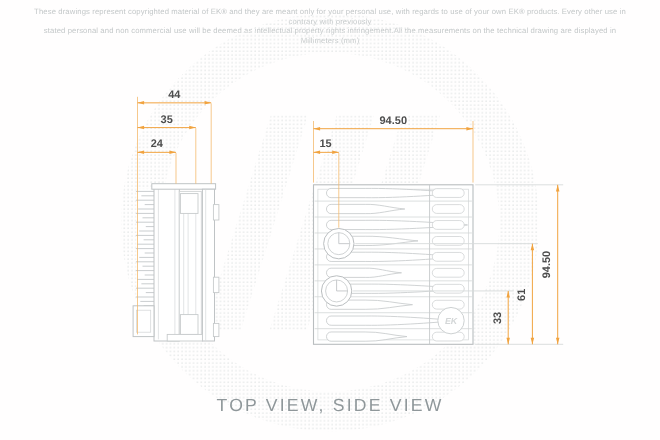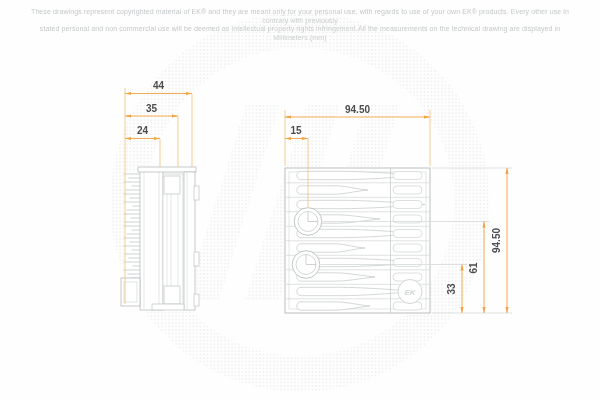--- a/index.html
+++ b/index.html
@@ -171,13 +171,14 @@
       </g>
 
       <g>
         <path d="M507 168V313" stroke="#f1a33f" stroke-width="0.9" fill="none"></path>
         <path d="M507,168 L505.4,174 L508.6,174 Z M507,313 L505.4,307 L508.6,307 Z" fill="#f1a33f" stroke="none"></path>
         <text x="500" y="240.5" text-anchor="middle" transform="rotate(-90 500 240.5)">94.50</text>
       </g>
     </g>
   </svg>
 
+  <div class="view-title">TOP VIEW, SIDE VIEW</div>
 </div>
 
 </body></html>

